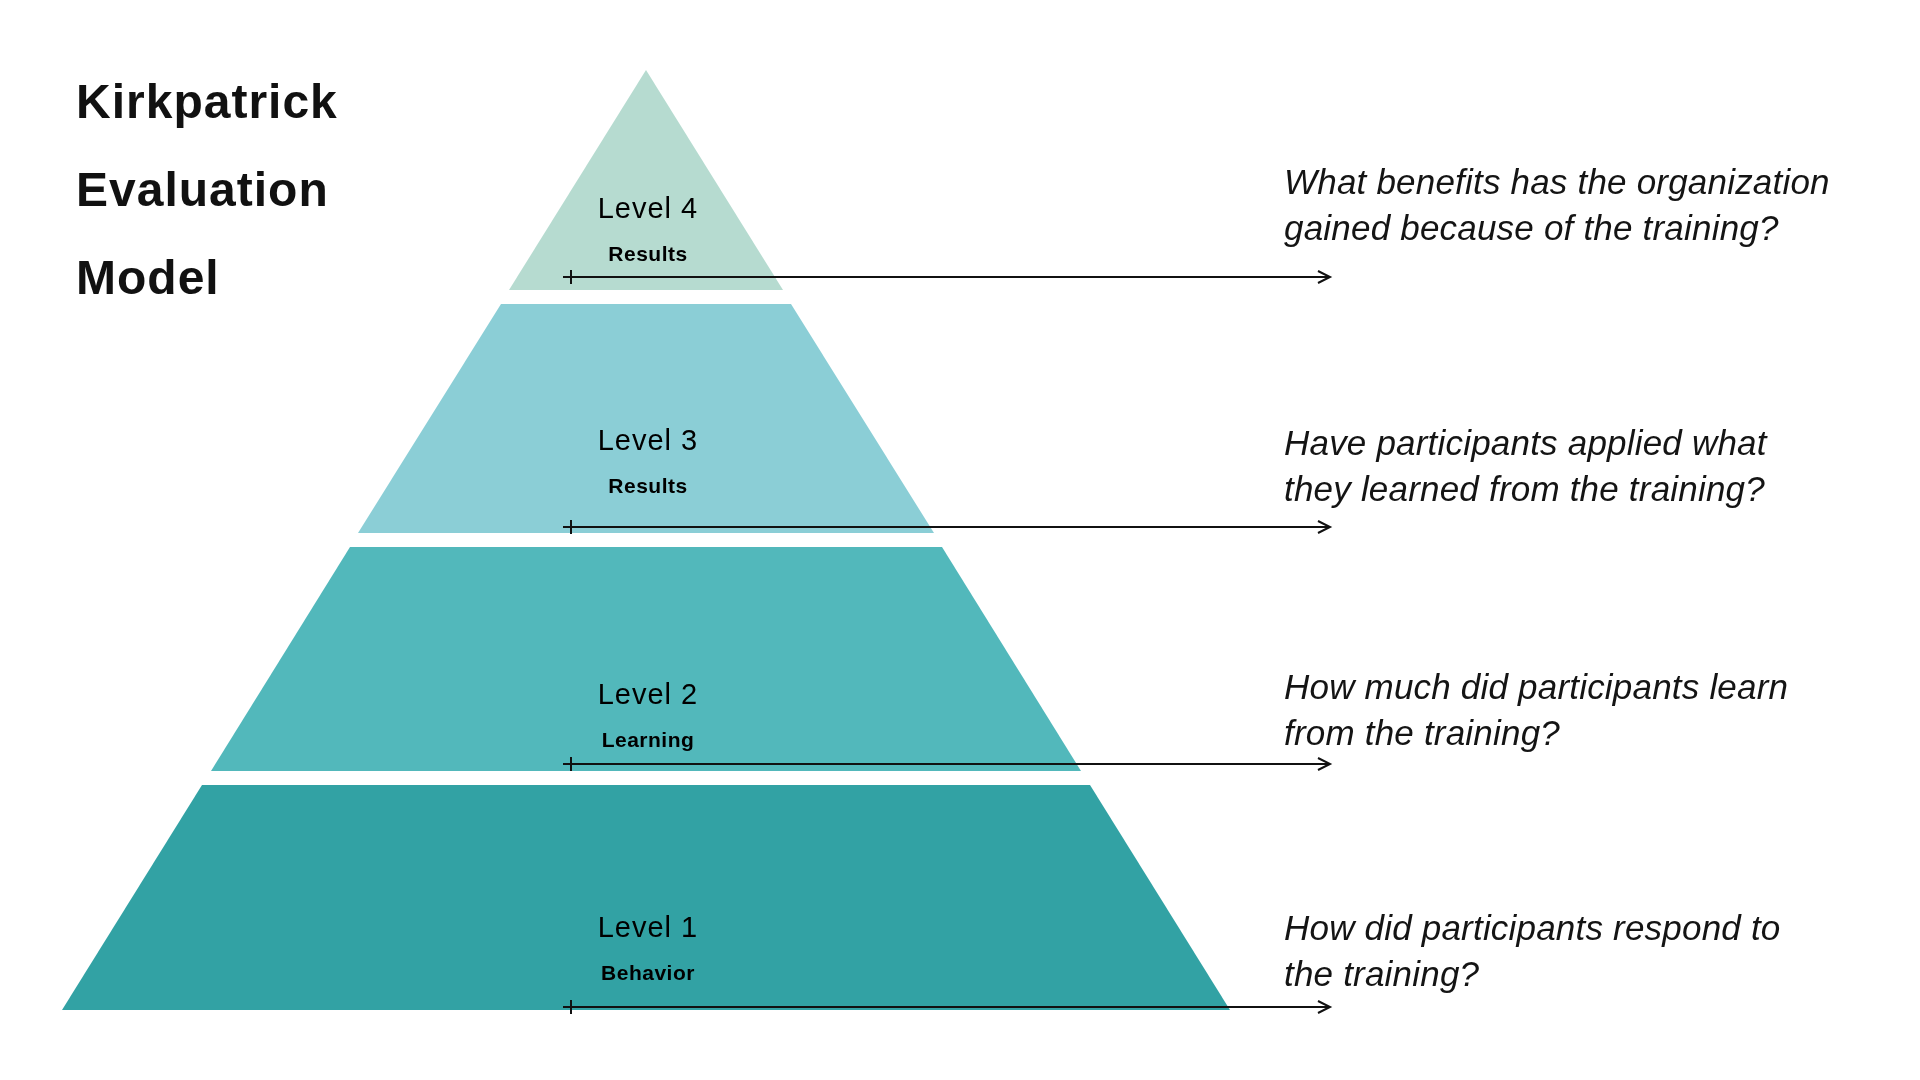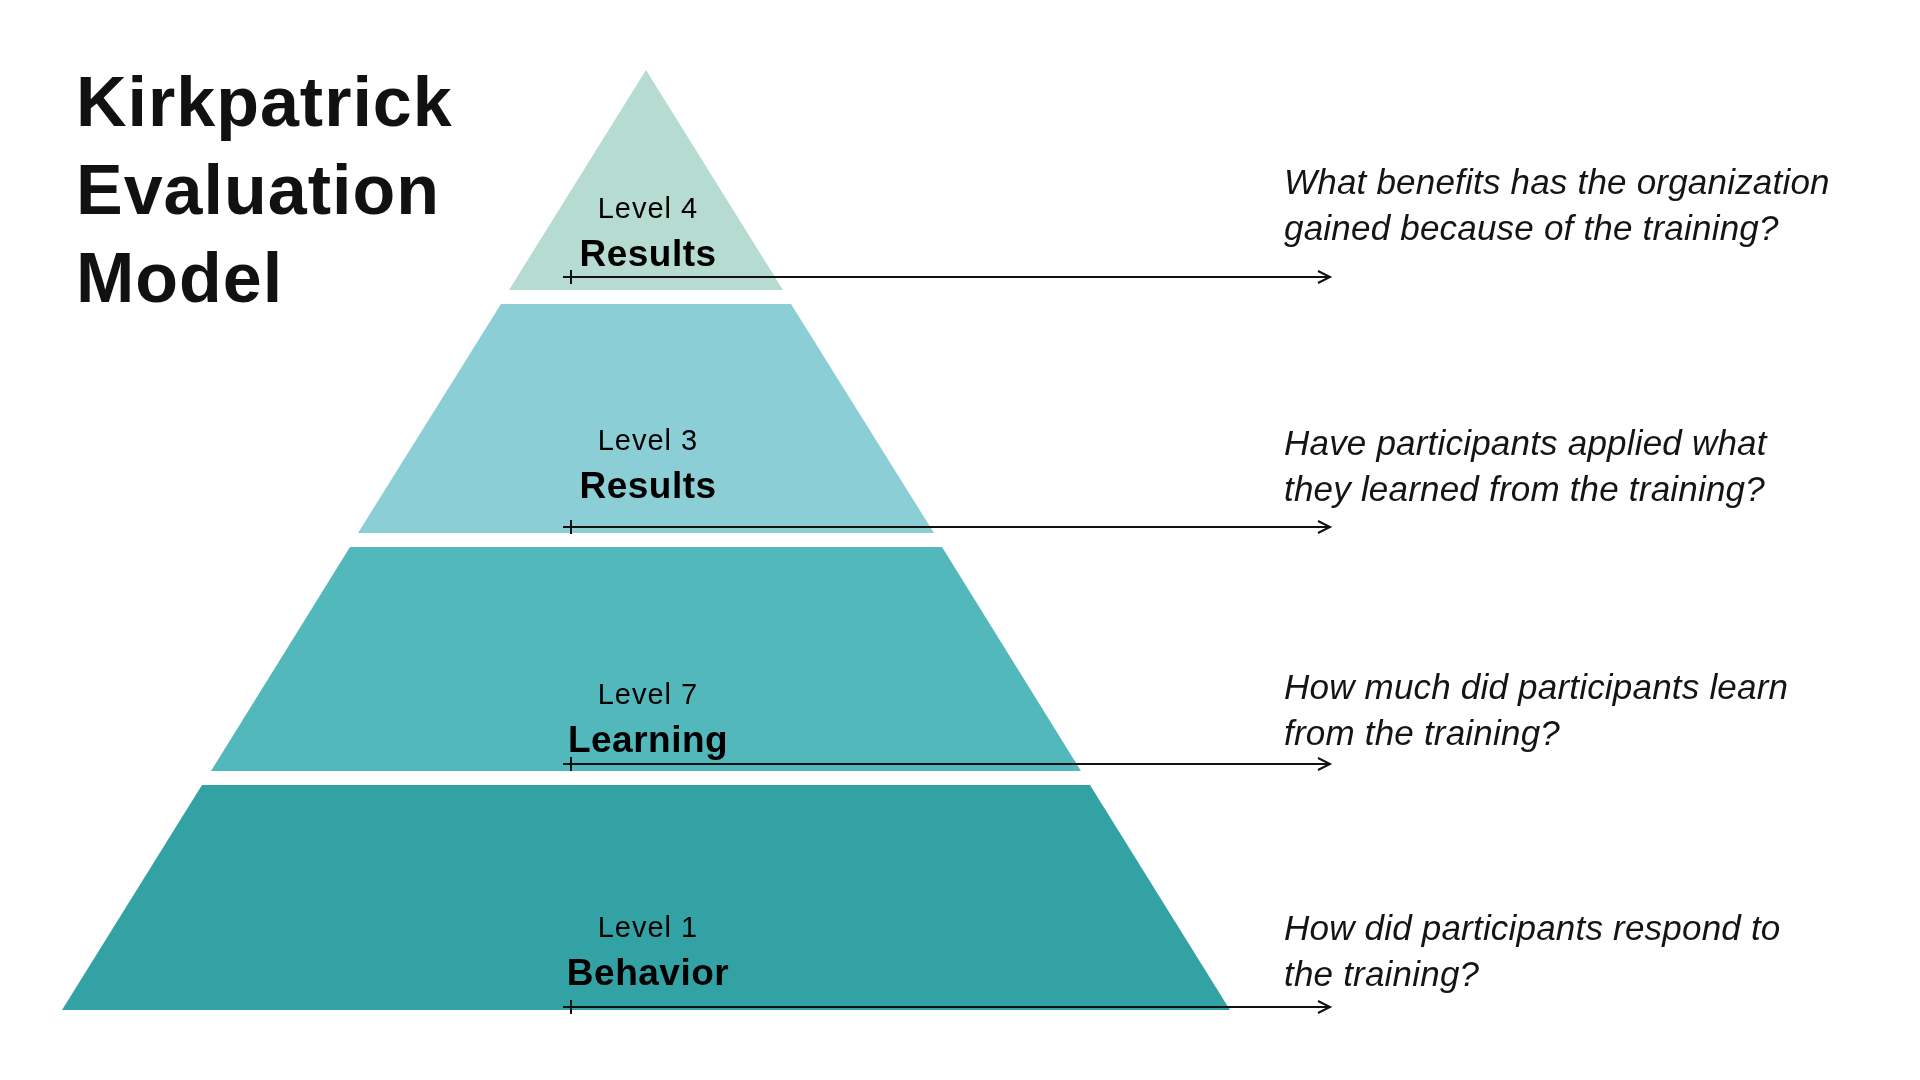--- a/index.html
+++ b/index.html
@@ -4,30 +4,30 @@
 <style>
   html,body{margin:0;padding:0;}
   body{
     width:1920px;height:1080px;position:relative;overflow:hidden;
     background:#ffffff;color:#111111;
     font-family:"Liberation Sans", sans-serif;
   }
   .stage{position:absolute;inset:0;width:1920px;height:1080px;}
   .diagram-title{
     position:absolute;left:76px;top:58px;
-    font-size:70px;font-weight:700;line-height:88px;
+    font-size:48px;font-weight:700;line-height:88px;
     letter-spacing:1px;white-space:pre-line;color:#111111;
   }
   svg.pyramid{position:absolute;left:0;top:0;}
   .level-label{
     position:absolute;left:448px;width:400px;text-align:center;
     line-height:45px;color:#000000;
   }
   .level-label .lvl{font-size:29px;font-weight:400;letter-spacing:1px;}
-  .level-label .name{font-size:37px;font-weight:700;letter-spacing:.5px;}
+  .level-label .name{font-size:21px;font-weight:700;letter-spacing:.5px;}
   .question{
     position:absolute;left:1284px;width:640px;
     font-size:35px;font-style:italic;line-height:46px;
     letter-spacing:.2px;white-space:pre-line;color:#141414;
   }
   .lbl-4{top:186px;}  .q-4{top:159px;}
   .lbl-3{top:418px;}  .q-3{top:420px;}
   .lbl-2{top:672px;}  .q-2{top:664px;}
   .lbl-1{top:905px;}  .q-1{top:905px;}
 </style>
@@ -71,21 +71,21 @@
 
   <div class="level-label lbl-4">
     <div class="lvl">Level 4</div>
     <div class="name">Results</div>
   </div>
   <div class="level-label lbl-3">
     <div class="lvl">Level 3</div>
     <div class="name">Results</div>
   </div>
   <div class="level-label lbl-2">
-    <div class="lvl">Level 7</div>
+    <div class="lvl">Level 2</div>
     <div class="name">Learning</div>
   </div>
   <div class="level-label lbl-1">
     <div class="lvl">Level 1</div>
     <div class="name">Behavior</div>
   </div>
 
   <div class="question q-4">What benefits has the organization
 gained because of the training?</div>
   <div class="question q-3">Have participants applied what

